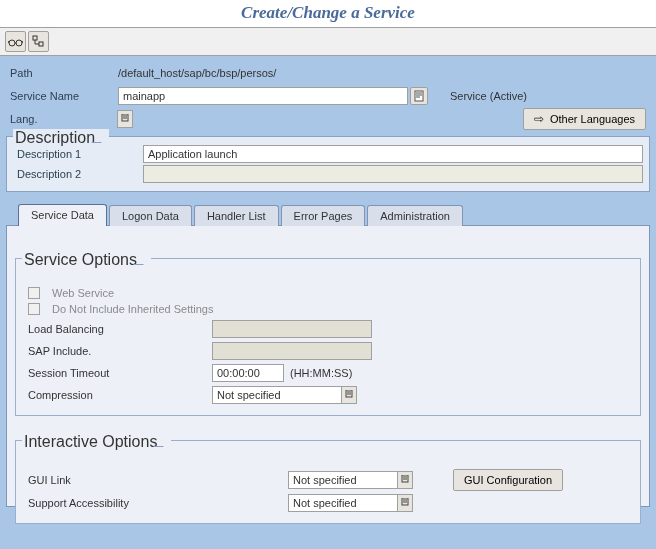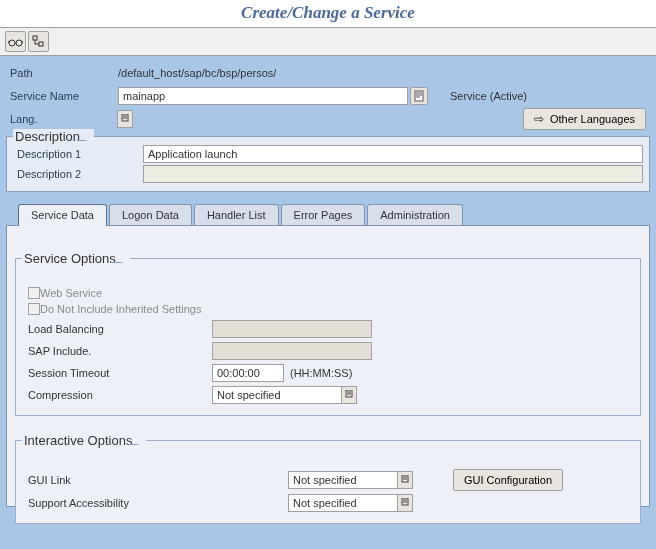--- a/index.html
+++ b/index.html
@@ -85,40 +85,40 @@
     background: #e5ecf5;
     margin-top: 6px;
     padding: 8px 6px 6px 6px;
     position: relative;
   }
   .groupbox-legend {
     position: absolute;
     top: -8px;
     left: 6px;
     background: #e5ecf5;
-    font-size: 13px;
+    font-size: 16px;
     color: #333;
     padding: 0 2px;
   }
   .legend-slash {
     display: inline-block;
     width: 10px;
     height: 12px;
     margin-left: 2px;
     border-bottom: 1px solid #8aa2c0;
     transform: skewX(-45deg);
   }
   .desc-row { display:flex; align-items:center; margin-bottom:2px; }
   .desc-row .col-label { width: 130px; }
   .desc-row .input { flex: 1; }
 
   .tabs {
     margin-top: 10px;
     display: flex;
-    align-items: center;
+    align-items: flex-end;
     position: relative;
     padding-left: 12px;
     height: 23px;
   }
   .tab {
     background: #d8dfea;
     border: 1px solid #7f95b5;
     border-bottom: none;
     padding: 4px 12px 4px 12px;
     font-size: 11px;
@@ -144,21 +144,21 @@
   }
   .inner-group {
     border: 1px solid #9bb0ce;
     background: #edf1f7;
     padding: 28px 8px 8px 8px;
     position: relative;
     margin-bottom: 10px;
     margin-top: 24px;
   }
   .inner-group .groupbox-legend { background: #edf1f7; }
-  .chk-row { display:flex; align-items:center; gap:0; color:#8a8a8a; margin-bottom:4px; padding-left:4px; }
+  .chk-row { display:flex; align-items:center; gap:12px; color:#8a8a8a; margin-bottom:4px; padding-left:4px; }
   .chk {
     width: 12px; height: 12px; border: 1px solid #a0a0a0; background:#f0f0f0; display:inline-block;
   }
   .opt-row { display:flex; align-items:center; margin-bottom:2px; padding-left:4px; min-height:20px; }
   .opt-row .olabel { width: 184px; color:#333; }
   .dd {
     display:inline-flex; align-items:center; position:relative;
   }
   .dd .input { width: 150px; }
   .dd-arrow {

